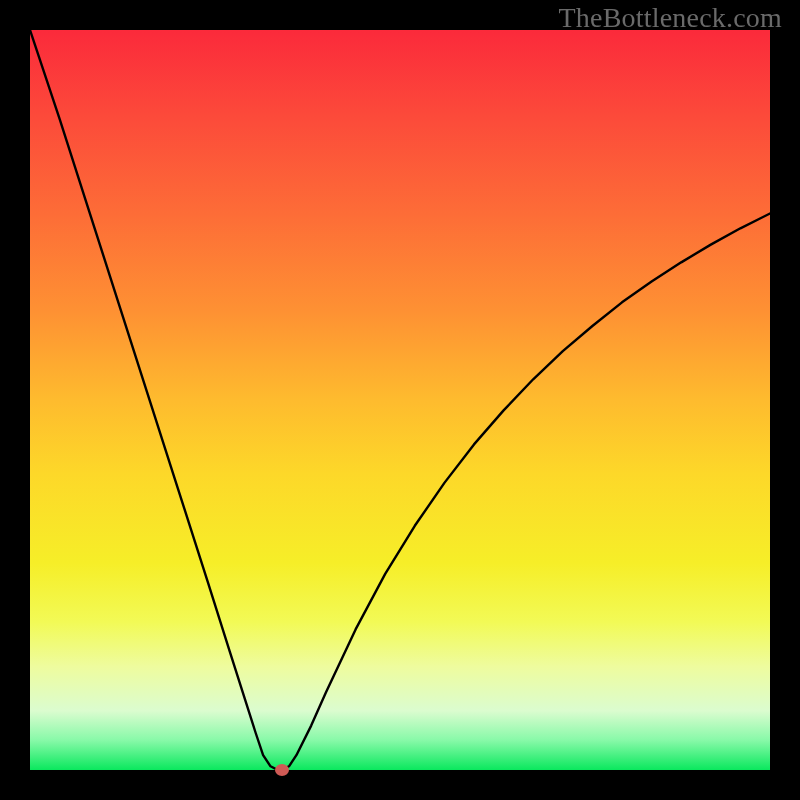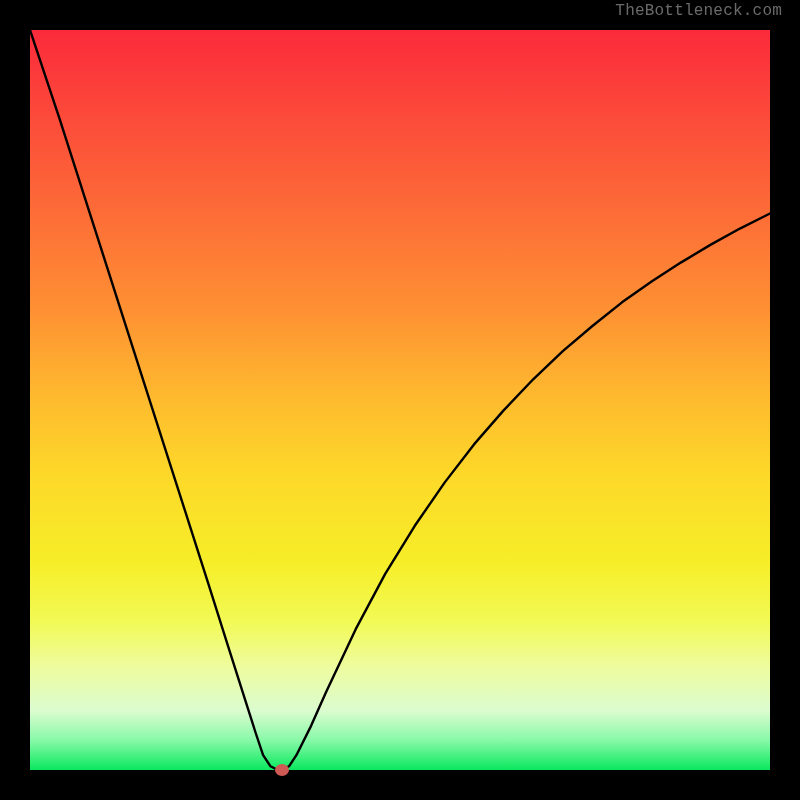--- a/index.html
+++ b/index.html
@@ -7,22 +7,22 @@
   .frame {
     width: 800px;
     height: 800px;
     background: #000;
     position: relative;
   }
   .watermark {
     position: absolute;
     top: 2px;
     right: 18px;
-    font-family: Liberation Mono, monospace;
-    font-size: 16px;
+    font-family: Liberation Serif, serif;
+    font-size: 28px;
     font-weight: 500;
     color: #6a6a6a;
     letter-spacing: 0.2px;
   }
   .plot-area {
     position: absolute;
     left: 30px;
     top: 30px;
     width: 740px;
     height: 740px;

